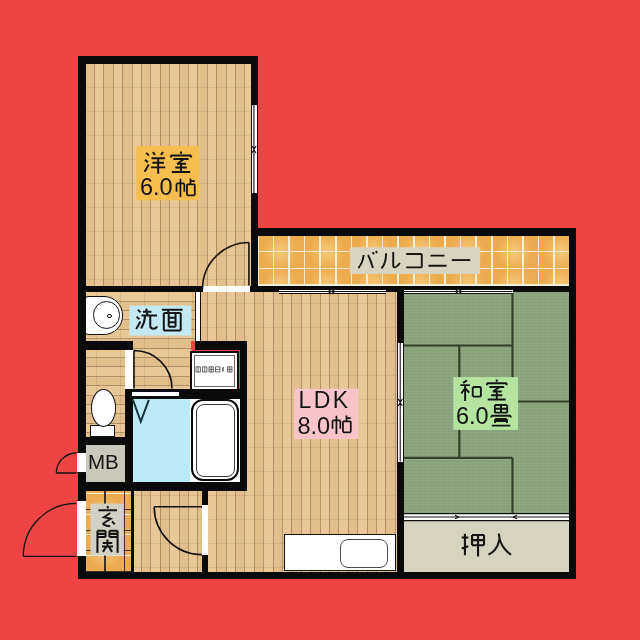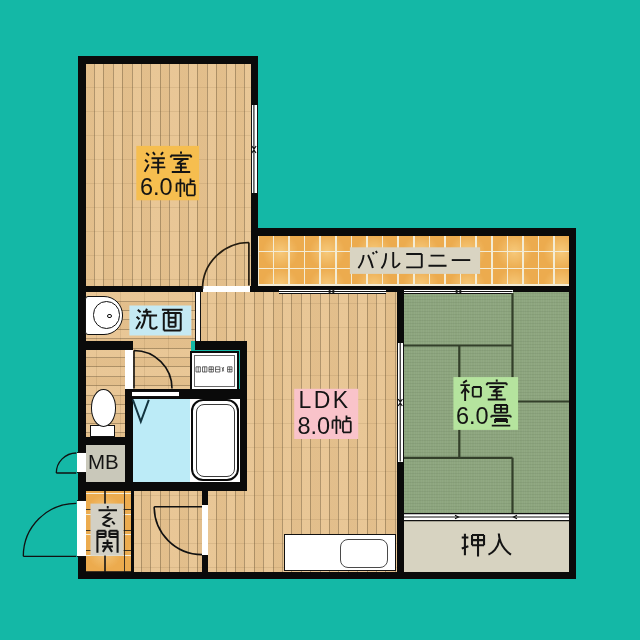--- a/index.html
+++ b/index.html
@@ -1,16 +1,16 @@
 <!DOCTYPE html>
 <html><head>
 <meta charset="utf-8">
 <style>
 html,body{margin:0;padding:0;background:#fff;}
-#plan{position:relative;width:640px;height:640px;background:#14b8a6;overflow:hidden;font-family:"Liberation Sans",sans-serif;}
+#plan{position:relative;width:640px;height:640px;background:#ef4444;overflow:hidden;font-family:"Liberation Sans",sans-serif;}
 .a{position:absolute;}
 .w{position:absolute;background:#0a0a0a;}
 .op{position:absolute;background:#fff;}
 .wv{background-color:#e7c390;background-attachment:fixed;background-image:
  repeating-linear-gradient(90deg, rgba(92,74,46,.40) 0 1px, rgba(0,0,0,0) 1px 9.4px),
  repeating-linear-gradient(0deg, rgba(125,98,60,.14) 0 1px, rgba(0,0,0,0) 1px 24px),
  repeating-linear-gradient(90deg, rgba(255,246,228,.07) 0 9.4px, rgba(115,78,30,.04) 9.4px 18.8px);}
 .wh{background-color:#e7c390;background-attachment:fixed;background-image:
  repeating-linear-gradient(0deg, rgba(92,74,46,.40) 0 1px, rgba(0,0,0,0) 1px 9.4px),
  repeating-linear-gradient(90deg, rgba(125,98,60,.14) 0 1px, rgba(0,0,0,0) 1px 24px),

